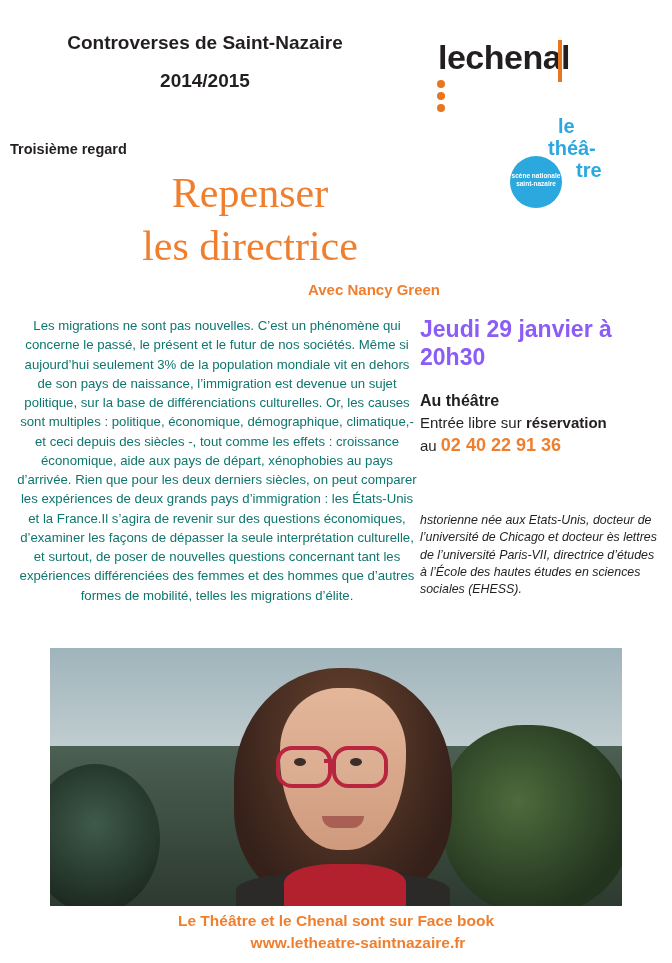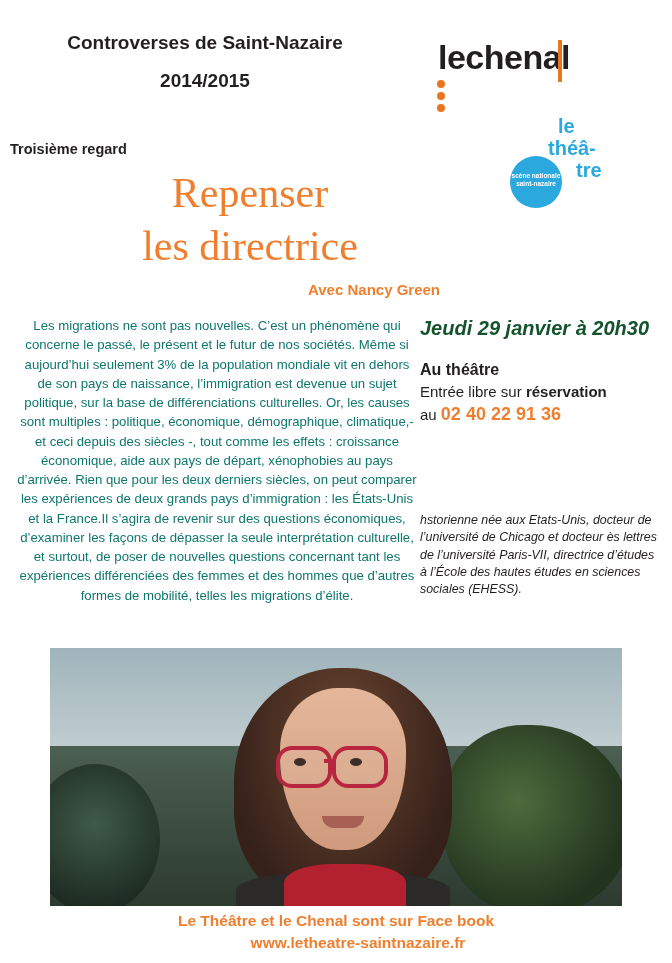--- a/index.html
+++ b/index.html
@@ -156,25 +156,24 @@
 
   
   .event-info {
     position: absolute;
     left: 420px;
     top: 316px;
     width: 250px;
     color: #231f20;
   }
   .event-info .date {
-    font-size: 20px;
-    font-weight: bold;
-    color: #14532d;
+    font-size: 23px;
+    font-weight: bold;
+    color: #8b5cf6;
     line-height: 1.2;
-    font-style: italic;
   }
   .event-info .venue {
     font-size: 16px;
     font-weight: bold;
     margin-top: 21px;
   }
   .event-info .entry {
     font-size: 15px;
     margin-top: 3px;
     line-height: 1.3;

